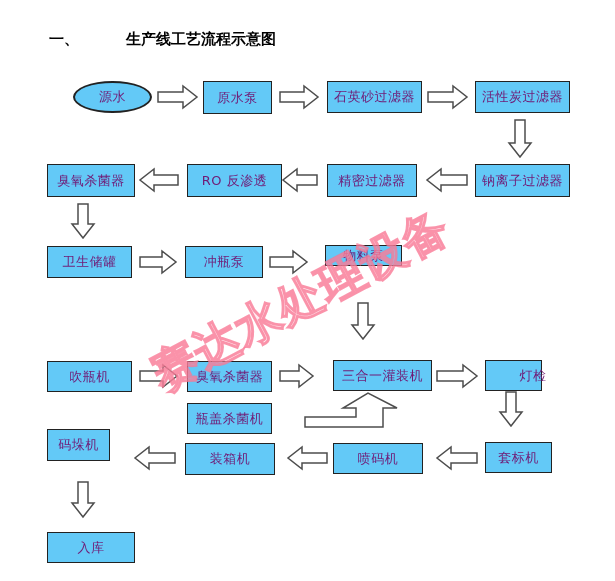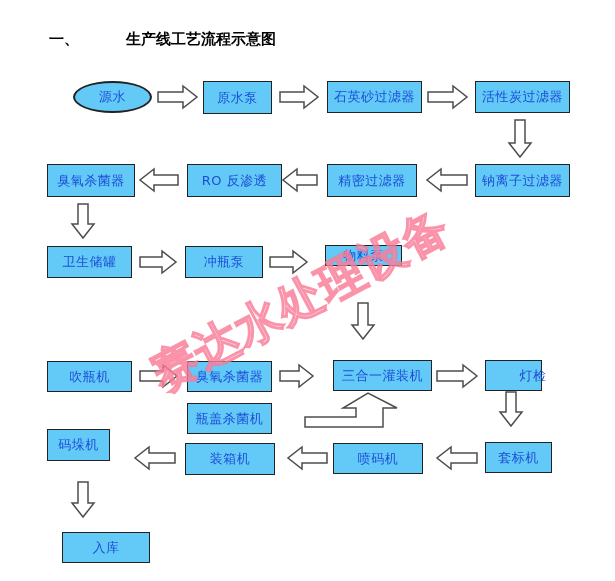--- a/index.html
+++ b/index.html
@@ -25,21 +25,21 @@
   .node {
     position: absolute;
     box-sizing: border-box;
     background: #63C9F7;
     border: 1.5px solid #222222;
     display: flex;
     align-items: center;
     justify-content: center;
     font-size: 13px;
     letter-spacing: 0.5px;
-    color: #1d4ed8;
+    color: #701a75;
     white-space: nowrap;
     z-index: 1;
   }
   .ellipse {
     border-radius: 50%;
     border-width: 2px;
   }
   svg.arrows {
     position: absolute;
     left: 0; top: 0;
@@ -99,21 +99,21 @@
   <div class="node" style="left:187px; top:361px; width:85px; height:31px;">臭氧杀菌器</div>
   <div class="node" style="left:187px; top:403px; width:85px; height:31px;">瓶盖杀菌机</div>
   <div class="node" style="left:333px; top:360px; width:99px; height:31px;">三合一灌装机</div>
   <div class="node" style="left:485px; top:360px; width:57px; height:31px;padding-left:39px;">灯检</div>
 
   <div class="node" style="left:485px; top:442px; width:67px; height:31px;">套标机</div>
   <div class="node" style="left:333px; top:443px; width:90px; height:31px;">喷码机</div>
   <div class="node" style="left:185px; top:443px; width:90px; height:32px;">装箱机</div>
   <div class="node" style="left:47px; top:429px; width:63px; height:32px;">码垛机</div>
 
-  <div class="node" style="left:62px; top:532px; width:88px; height:31px;">入库</div>
+  <div class="node" style="left:47px; top:532px; width:88px; height:31px;">入库</div>
 
   <svg class="arrows" viewBox="0 0 615 581" xmlns="http://www.w3.org/2000/svg">
 
     <polygon points="158,92 183,92 183,86 197,97 183,108 183,102 158,102"></polygon>
     <polygon points="280,92 304,92 304,86 318,97 304,108 304,102 280,102"></polygon>
     <polygon points="428,92 453,92 453,86 467,97 453,108 453,102 428,102"></polygon>
 
     <polygon points="515,120 515,143 509,143 520,157 531,143 525,143 525,120"></polygon>
 
     <polygon points="467,175 441,175 441,169 427,180 441,191 441,185 467,185"></polygon>

